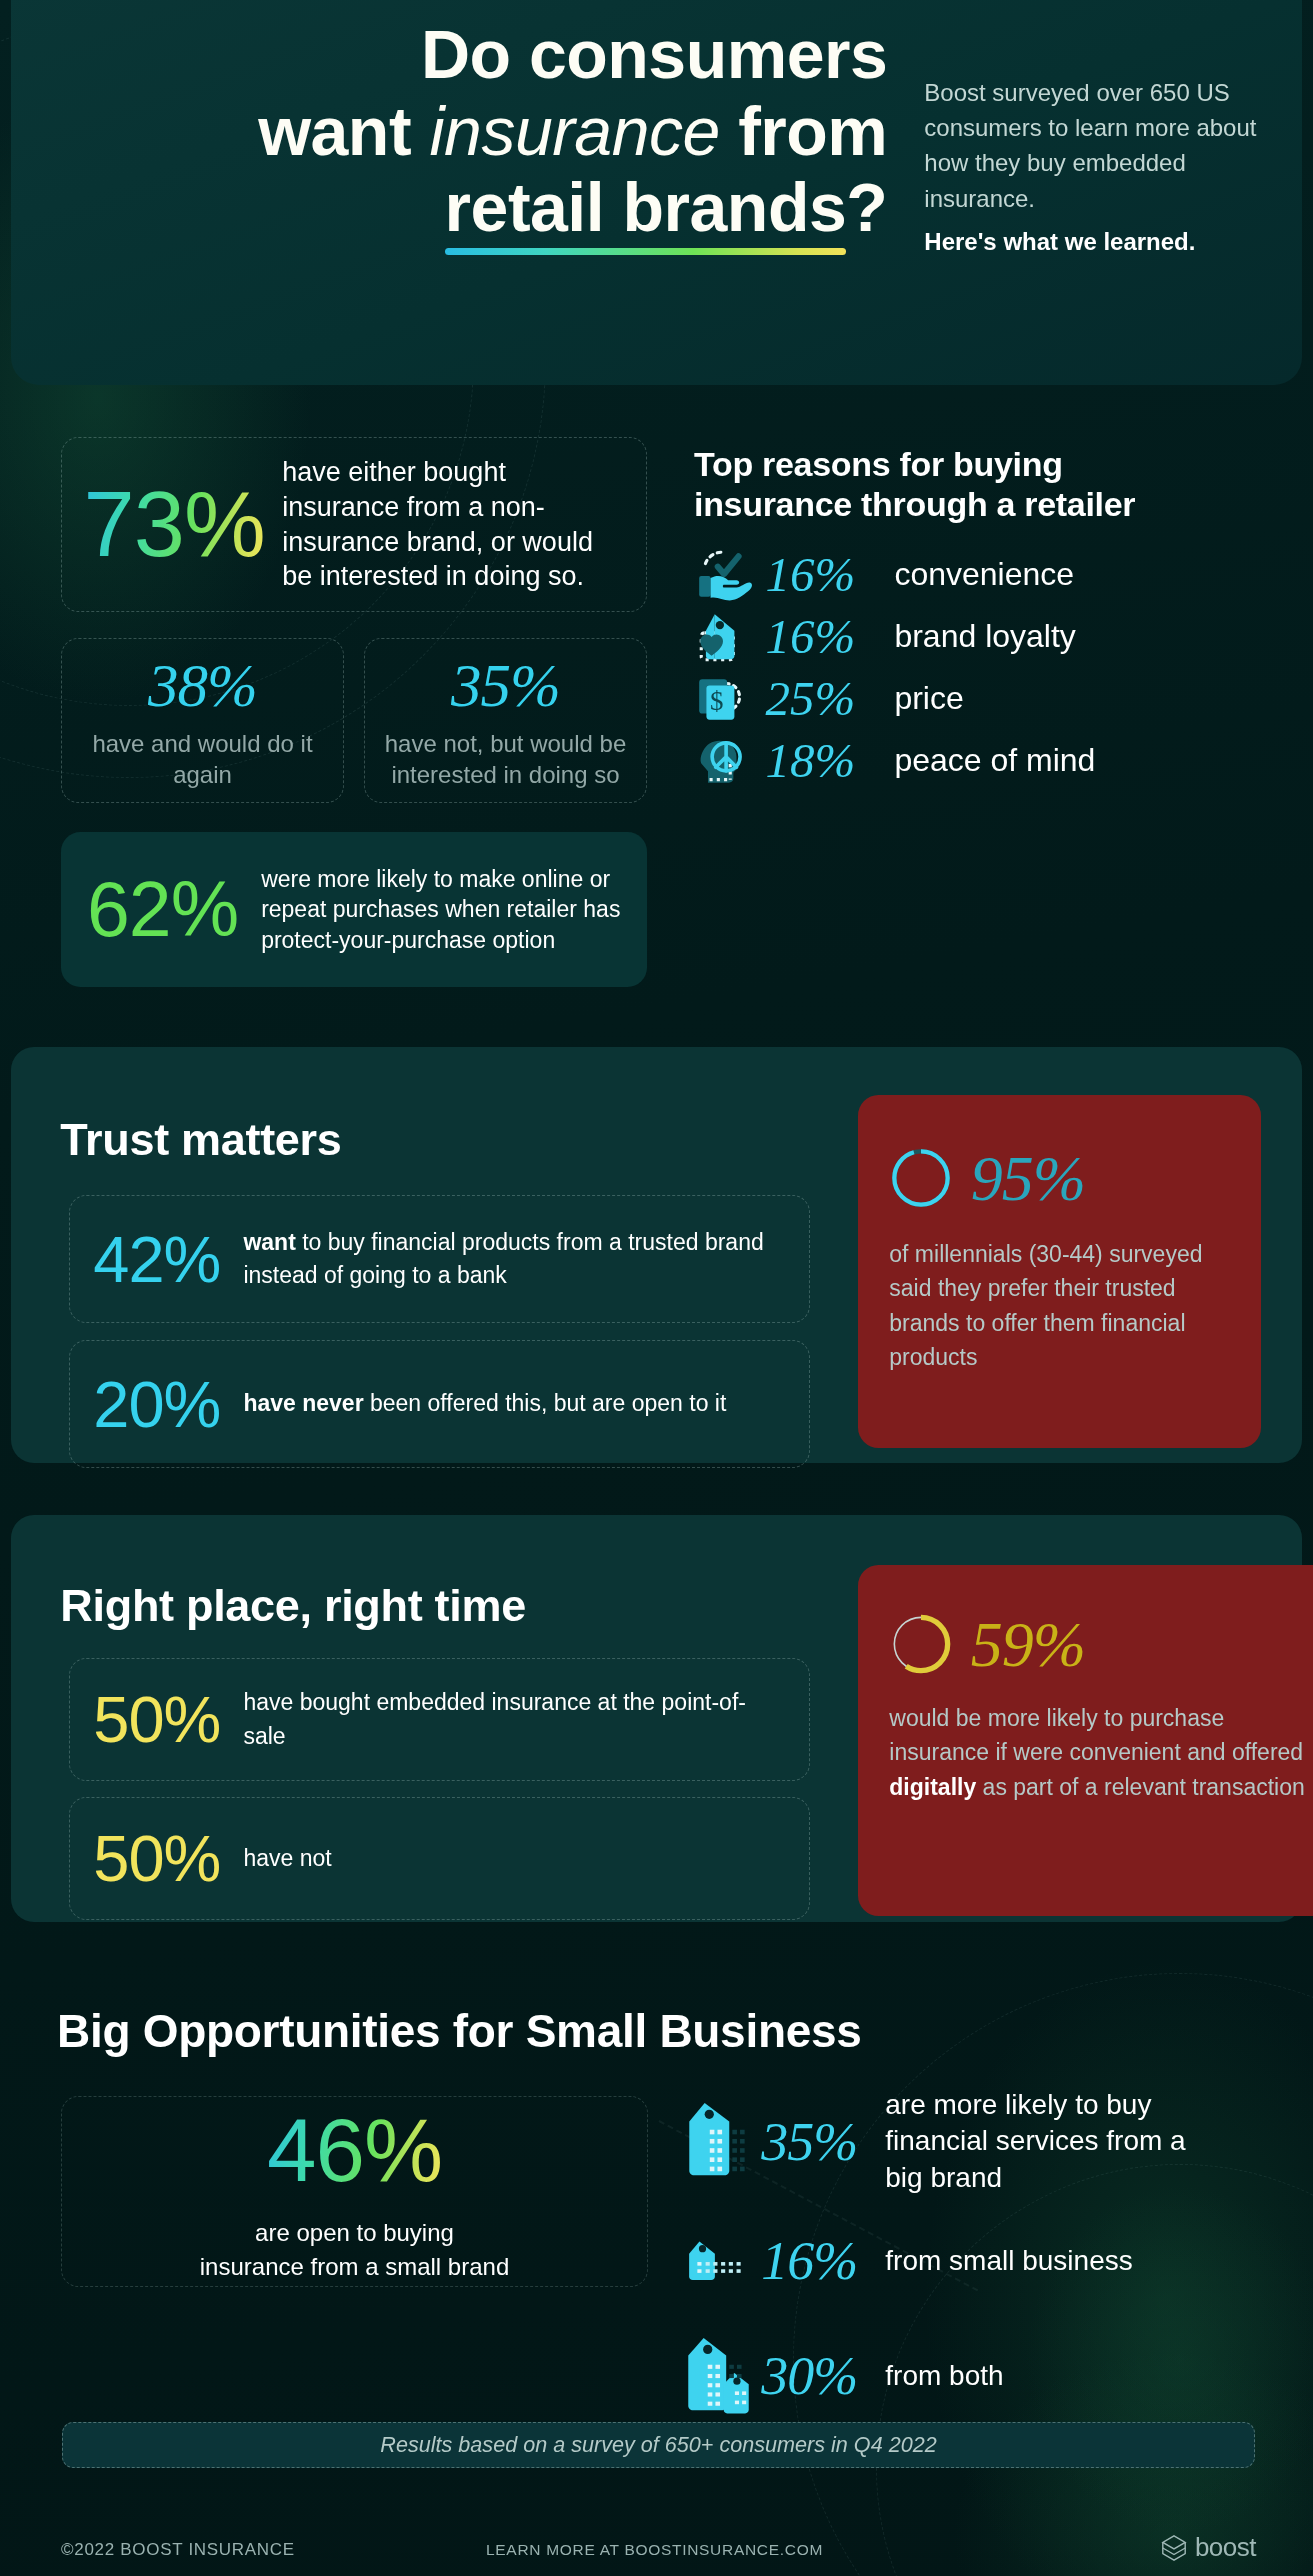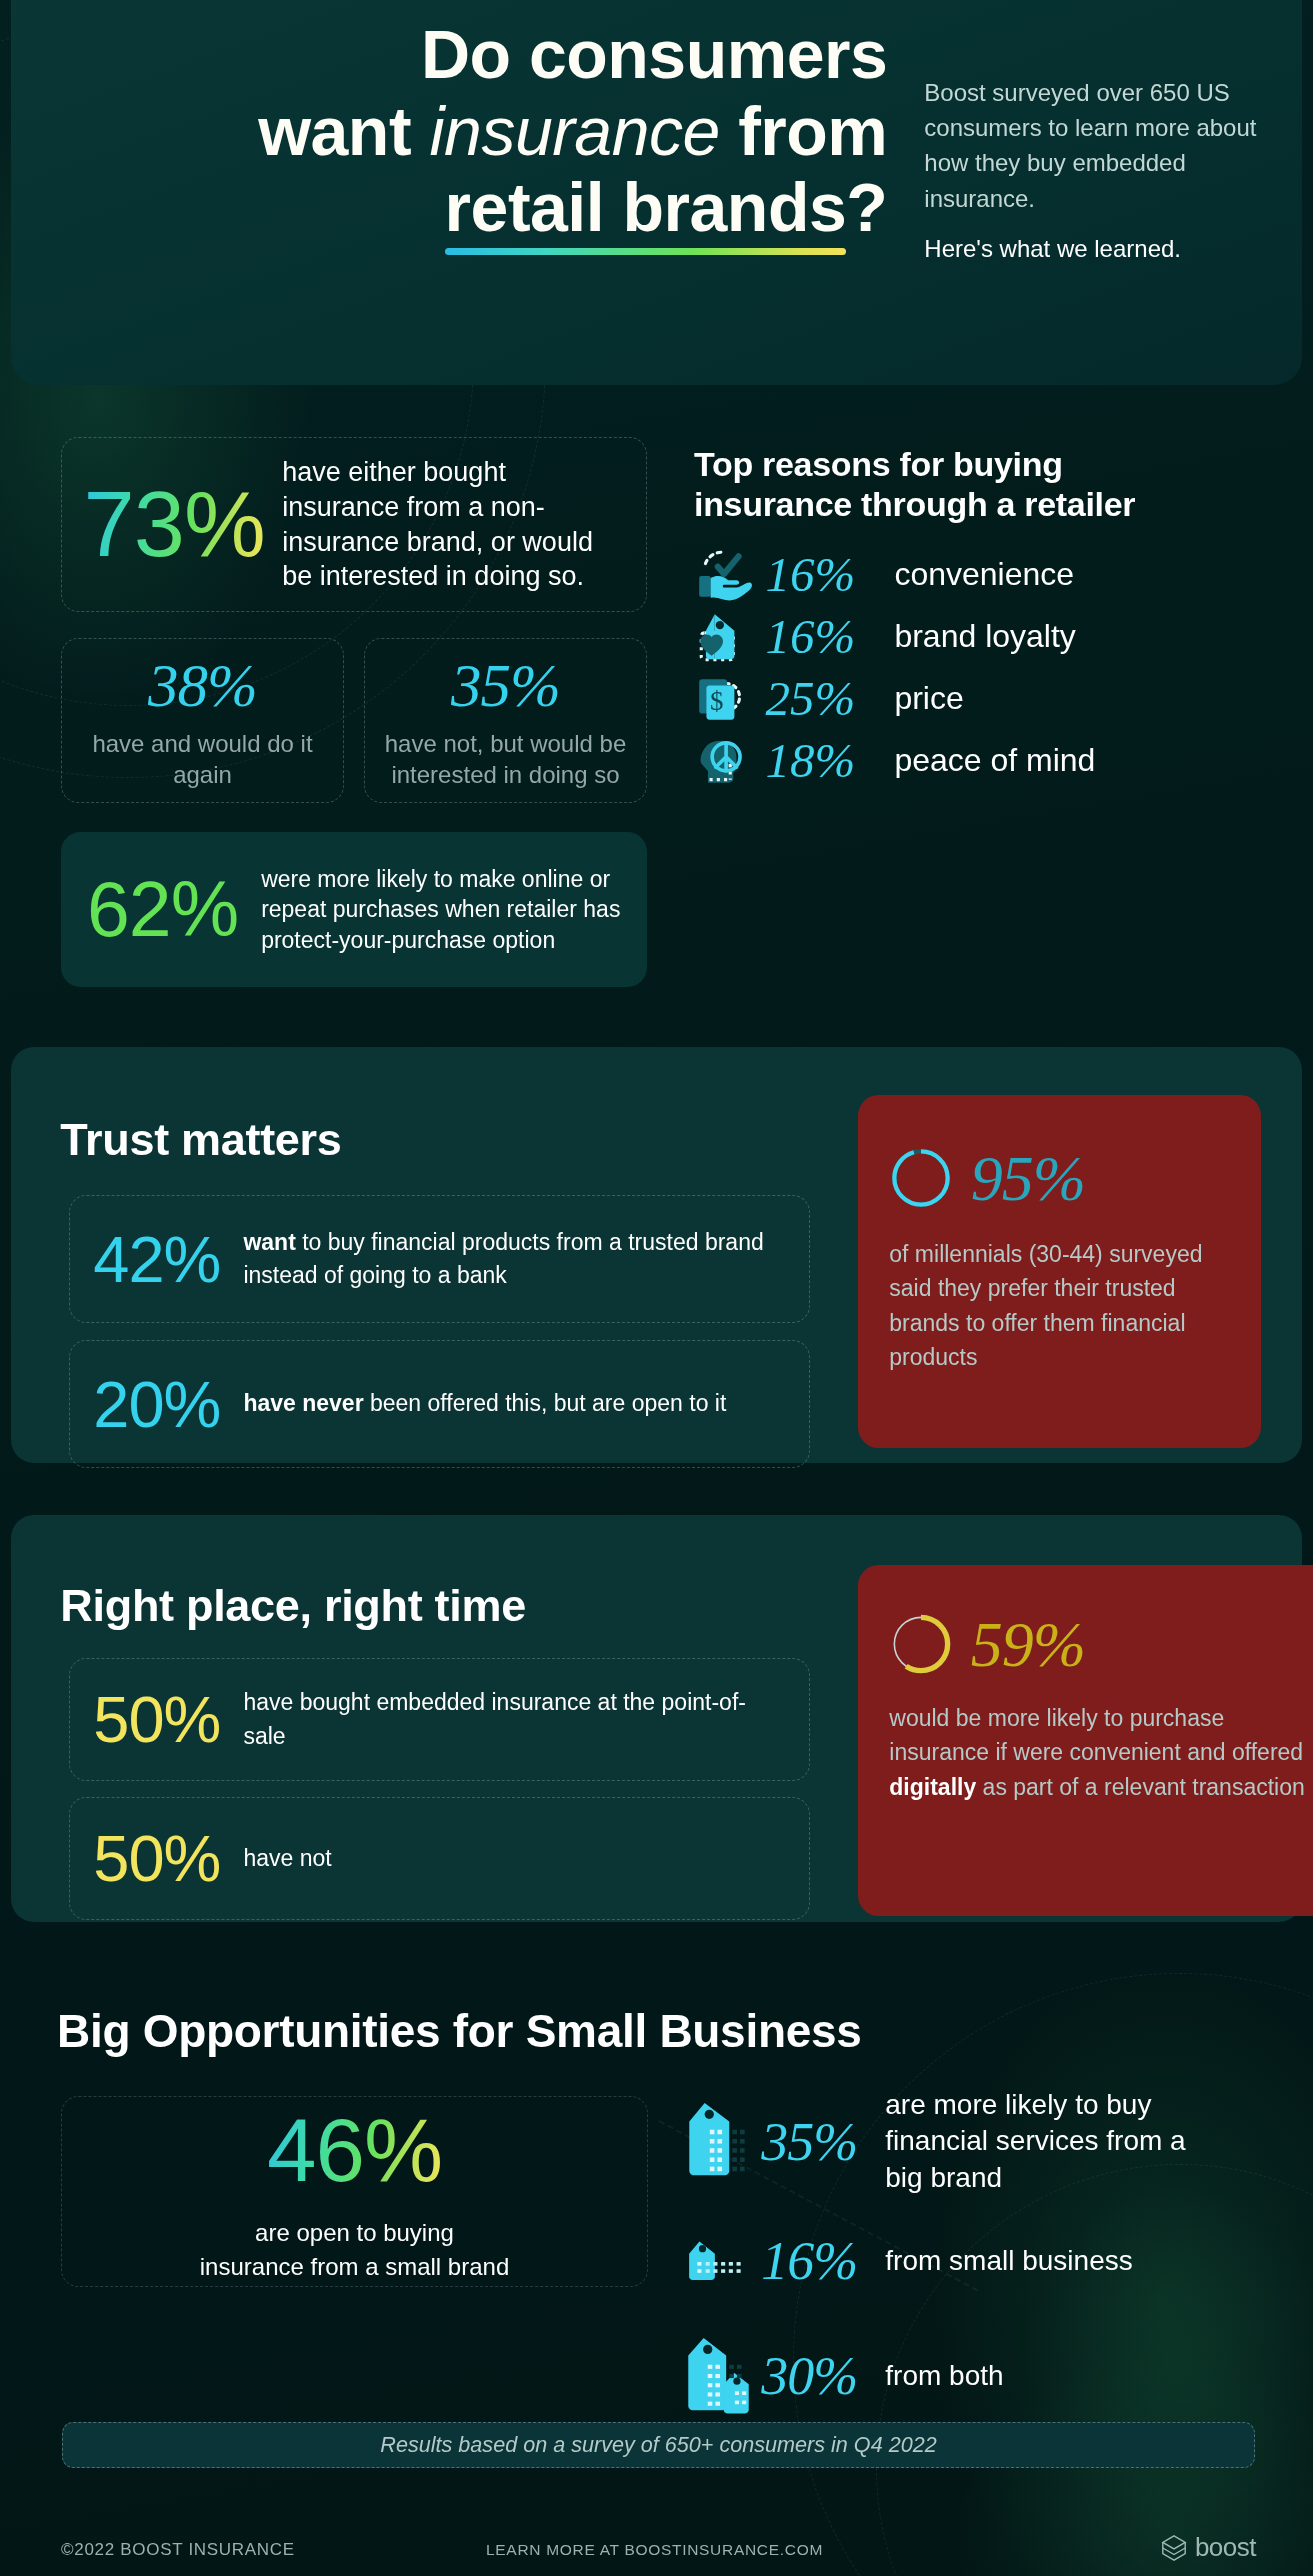--- a/index.html
+++ b/index.html
@@ -52,21 +52,21 @@
   .hero-title .underlined::after {
     content: ""; position: absolute; left: 0; right: 0; bottom: -7.2px; height: 6.7px;
     border-radius: 3.6px;
     background: linear-gradient(90deg, #29bde3 0%, #3fd6c2 25%, #6ee356 62%, #d7e353 88%, #f2e25a 100%);
   }
   .hero-title .qmark { font-weight: 700; }
   .hero-sub {
     position: absolute; left: 913px; top: 96px; width: 361px;
     color: #c3d7d4; font-size: 24px; line-height: 1.46; font-weight: 400;
   }
-  .hero-sub .strong { color: #ffffff; font-weight: 400; display: inline-block; margin-top: 15px; }
+  .hero-sub .strong { color: #ffffff; font-weight: 700; display: inline-block; margin-top: 8px; }
 
   
   .section { position: absolute; border-radius: 23px; }
   .sec-trust { left: 11.3px; top: 1047px; width: 1291px; height: 416px;
                background: #0b3434; }
   .sec-place { left: 11.3px; top: 1515px; width: 1291px; height: 407px;
                background: #0b3434; }
 
   .sec-title { color: #ffffff; font-weight: 700; letter-spacing: -0.3px; }
 

